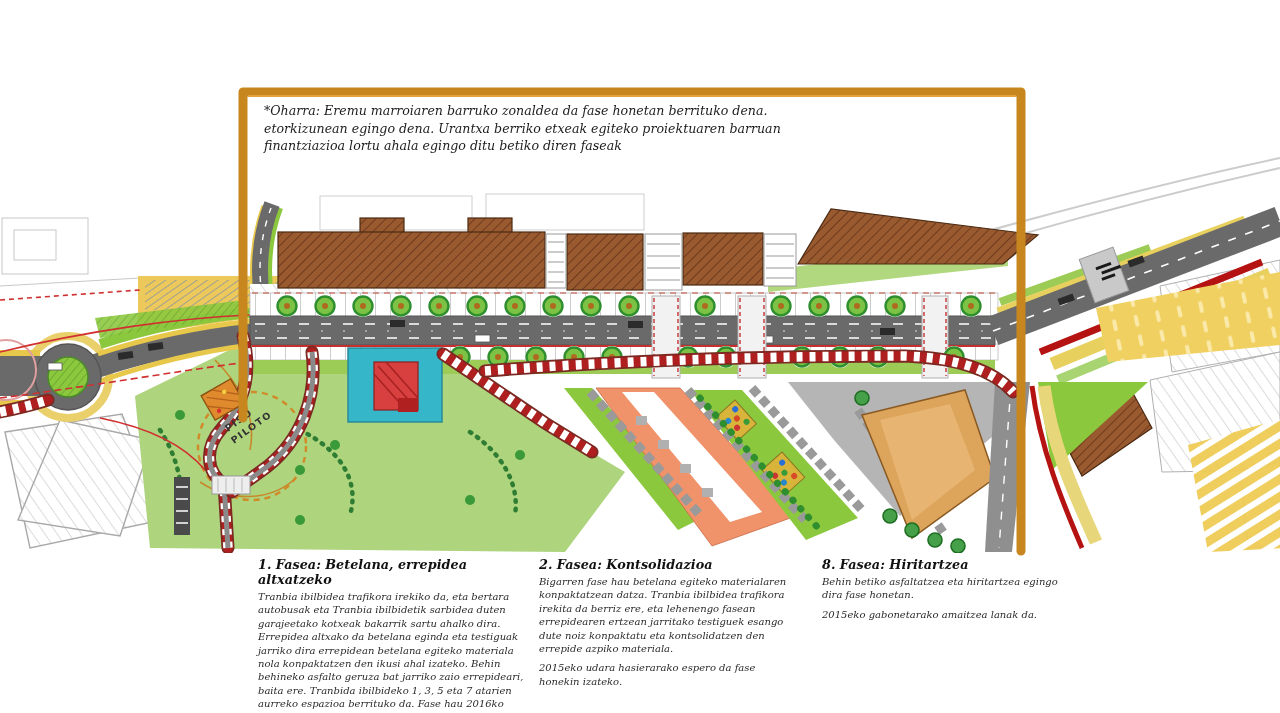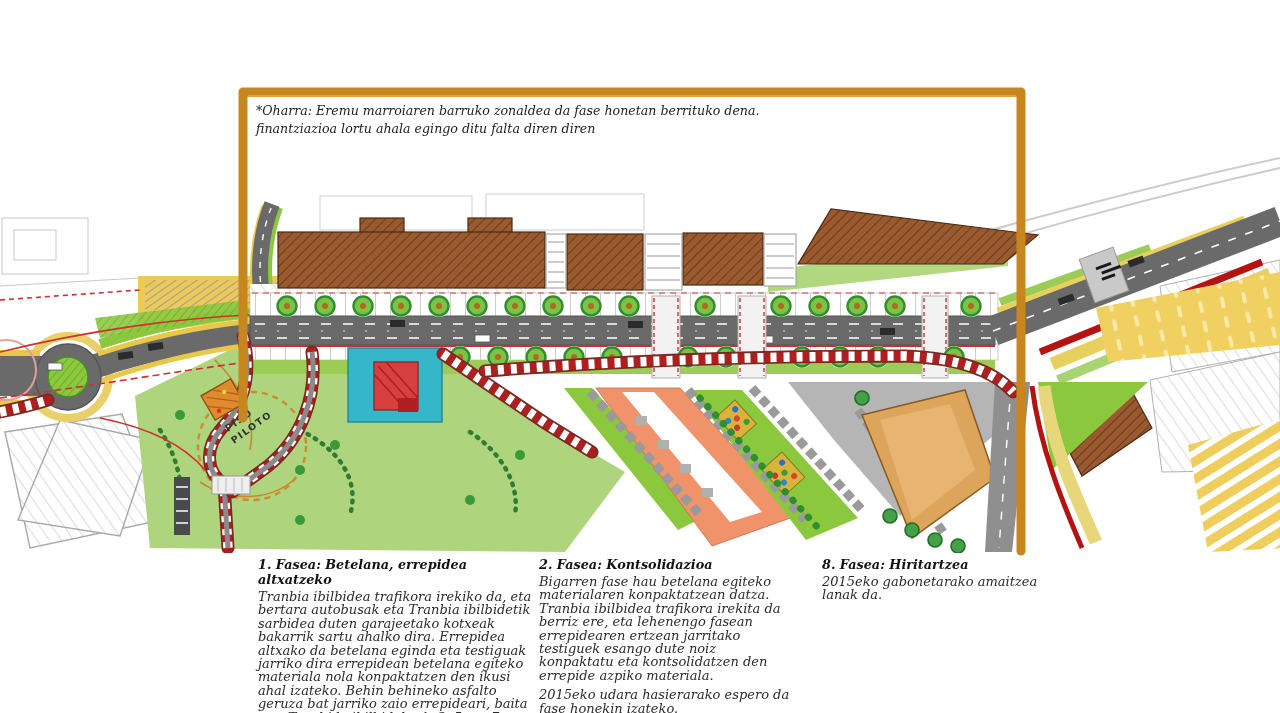--- a/index.html
+++ b/index.html
@@ -1,24 +1,24 @@
 <!DOCTYPE html>
 <html><head>
 <meta charset="utf-8">
 <style>
   html,body{margin:0;padding:0;background:#ffffff;}
   .canvas{position:relative;width:1280px;height:713px;background:#ffffff;overflow:hidden;
           font-family:"DejaVu Serif",serif;}
   .map-svg{position:absolute;left:0;top:0;}
-  .note-text{position:absolute;left:256px;top:102px;width:520px;color:#1c1c1c;
+  .note-text{position:absolute;left:264px;top:102px;width:520px;color:#1c1c1c;
              font-style:italic;font-size:12.6px;line-height:17.5px;}
   .phases{position:absolute;left:0;top:553px;width:1280px;height:160px;}
   .phase{position:absolute;color:#2a2a2a;font-style:italic;}
   .phase h3{margin:0 0 3px 0;font-size:12.8px;font-weight:bold;color:#111;}
-  .phase p{margin:0 0 6px 0;font-size:13px;line-height:13.4px;}
+  .phase p{margin:0 0 6px 0;font-size:10px;line-height:13.4px;}
   .phase-1{left:258px;top:4px;width:274px;}
   .phase-2{left:539px;top:4px;width:254px;}
   .phase-3{left:822px;top:4px;width:244px;}
   
   .candy-case{stroke:#7a2a22;stroke-width:13;fill:none;stroke-linecap:round;}
   .candy-red{stroke:#b01f1f;stroke-width:9.5;fill:none;stroke-linecap:round;}
   .candy-dash{stroke:#ffffff;stroke-width:9.5;fill:none;stroke-dasharray:6 7;stroke-linecap:butt;}
   .candy-core{stroke:#8a8a8a;stroke-width:5;fill:none;}
 </style>
 </head>
@@ -344,32 +344,34 @@
           <use href="#c5" class="candy-dash"></use>
     </g>
   </g>
 
   <path d="M 243,418 L 243,92 L 1021,92 L 1021,551" fill="none" stroke="#c8871e" stroke-width="9" stroke-linejoin="round" stroke-linecap="round"></path>
   <path d="M 248,96 L 1016,96" fill="none" stroke="#e2a33c" stroke-width="2"></path>
 </svg>
 
 <div class="note-text">
   <div>*Oharra: Eremu marroiaren barruko zonaldea da fase honetan berrituko dena.</div>
-  <div>finantziazioa lortu ahala egingo ditu falta diren diren</div>
+  <div>etorkizunean egingo dena. Urantxa berriko etxeak egiteko proiektuaren barruan</div>
+  <div>finantziazioa lortu ahala egingo ditu betiko diren faseak</div>
 </div>
 
 <div class="phases">
   <div class="phase phase-1">
     <h3>1. Fasea: Betelana, errepidea altxatzeko</h3>
     <p>Tranbia ibilbidea trafikora irekiko da, eta bertara autobusak eta Tranbia ibilbidetik sarbidea duten garajeetako kotxeak bakarrik sartu ahalko dira. Errepidea altxako da betelana eginda eta testiguak jarriko dira errepidean betelana egiteko materiala nola konpaktatzen den ikusi ahal izateko. Behin behineko asfalto geruza bat jarriko zaio errepideari, baita ere. Tranbida ibilbideko 1, 3, 5 eta 7 atarien aurreko espazioa berrituko da. Fase hau 2016ko gabonetarako amaitzea aurreikusten da, dena ondo badoa.</p>
   </div>
   <div class="phase phase-2">
     <h3>2. Fasea: Kontsolidazioa</h3>
     <p>Bigarren fase hau betelana egiteko materialaren konpaktatzean datza. Tranbia ibilbidea trafikora irekita da berriz ere, eta lehenengo fasean errepidearen ertzean jarritako testiguek esango dute noiz konpaktatu eta kontsolidatzen den errepide azpiko materiala.</p>
     <p>2015eko udara hasierarako espero da fase honekin izateko.</p>
   </div>
   <div class="phase phase-3">
     <h3>8. Fasea: Hiritartzea</h3>
+    <p>Behin betiko asfaltatzea eta hiritartzea egingo dira fase honetan.</p>
     <p>2015eko gabonetarako amaitzea lanak da.</p>
   </div>
 </div>
 
 </div>
 
 </body></html>

